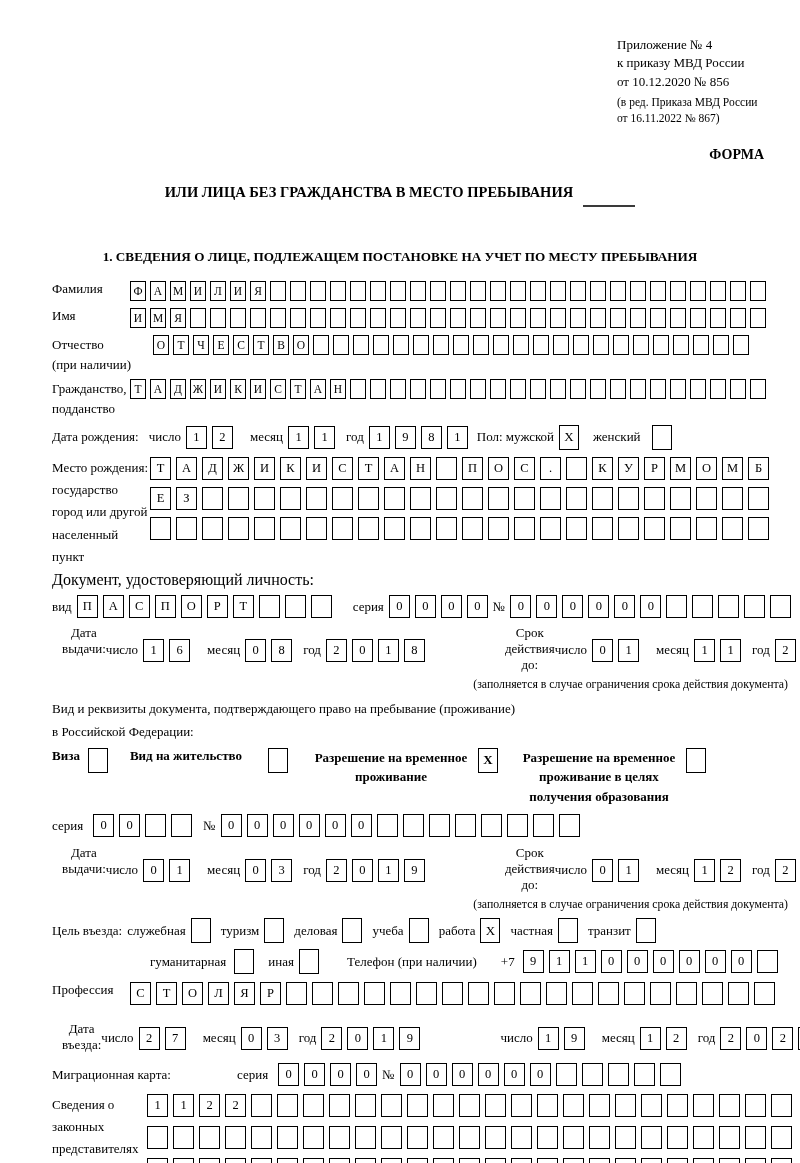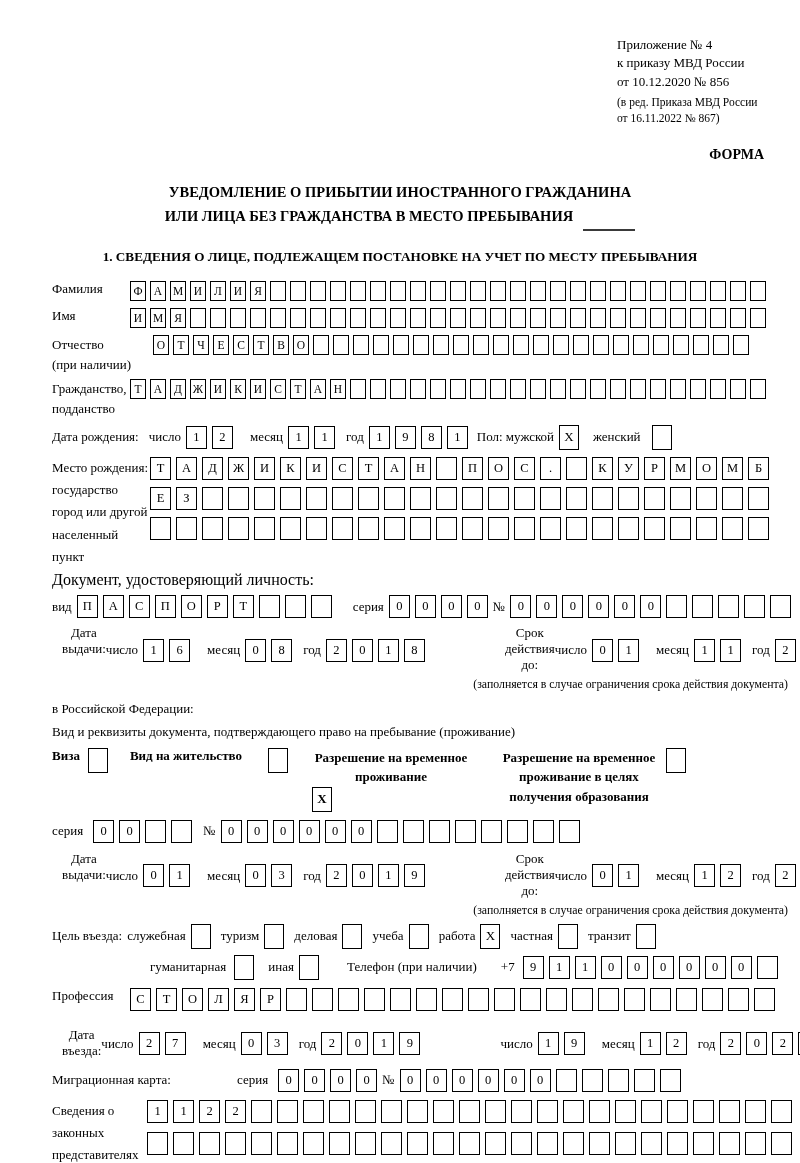--- a/index.html
+++ b/index.html
@@ -58,21 +58,20 @@
     <div>к приказу МВД России</div>
     <div>от 10.12.2020 № 856</div>
     <div class="ed">
       <div>(в ред. Приказа МВД России</div>
       <div>от 16.11.2022 № 867)</div>
     </div>
   </div>
   <div class="forma">ФОРМА</div>
 
   <div class="title">
-    <div>УВЕДОМЛЕНИЕ О ПРИБЫТИИ ИНОСТРАННОГО ГРАЖДАНИНА</div>
     <div><span>ИЛИ ЛИЦА БЕЗ ГРАЖДАНСТВА В МЕСТО ПРЕБЫВАНИЯ</span><span class="blankline">&nbsp;</span></div>
   </div>
 
   <div class="sec">1. СВЕДЕНИЯ О ЛИЦЕ, ПОДЛЕЖАЩЕМ ПОСТАНОВКЕ НА УЧЕТ ПО МЕСТУ ПРЕБЫВАНИЯ</div>
 
   <div class="form">
 
     <div class="row">
       <span class="lbl w-fam">Фамилия</span>
       <span class="cells sm">
@@ -426,34 +425,34 @@
               <span class="cell">0</span>
               <span class="cell">2</span>
               <span class="cell">5</span>
             </span>
         </div>
       </div>
     </div>
     <div class="note">(заполняется в случае ограничения срока действия документа)</div>
 
     <div class="intro">
+      <div>Вид и реквизиты документа, подтверждающего право на пребывание (проживание)</div>
       <div>в Российской Федерации:</div>
-      <div>Вид и реквизиты документа, подтверждающего право на пребывание (проживание)</div>
     </div>
 
     <div class="opts">
       <span class="opt">
         <span class="optlbl">Виза</span>
         <span class="cellbox"></span>
       </span>
       <span class="opt" style="margin-left:22px;">
         <span class="optlbl" style="margin-right:26px;">Вид на жительство</span>
         <span class="cellbox"></span>
       </span>
-      <span class="opt" style="margin-left:24px;flex-direction:column;">
+      <span class="opt" style="margin-left:24px;">
         <span class="optlbl c" style="width:158px;">Разрешение на временное проживание</span>
         <span class="cellbox">X</span>
       </span>
       <span class="opt" style="margin-left:22px;">
         <span class="optlbl c" style="width:158px;">Разрешение на временное проживание в целях получения образования</span>
         <span class="cellbox"></span>
       </span>
     </div>
 
     <div class="row inrow" style="align-items:center;margin-bottom:8px;">

